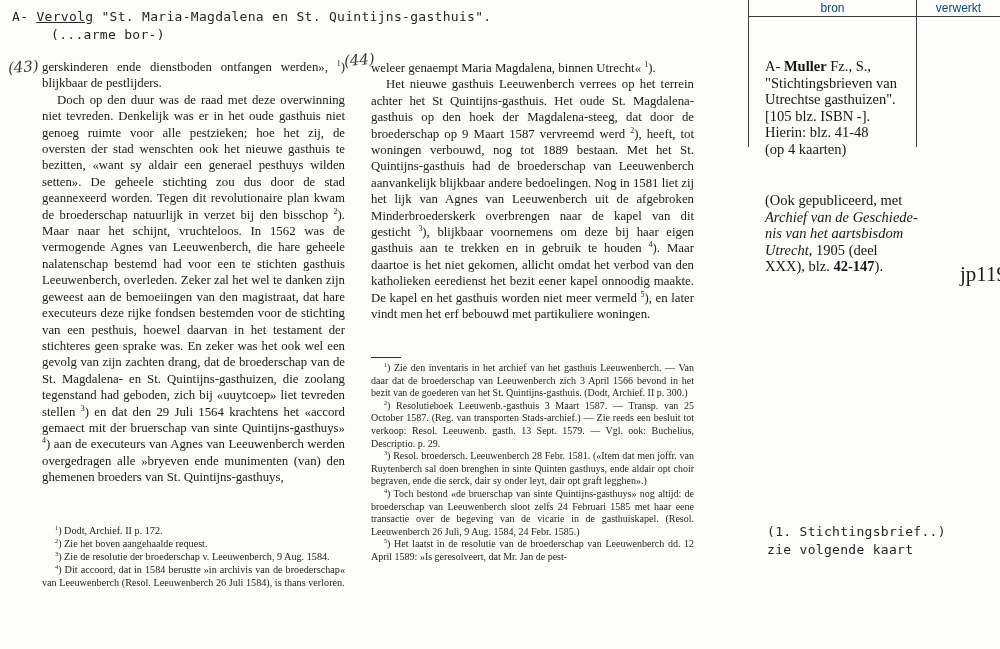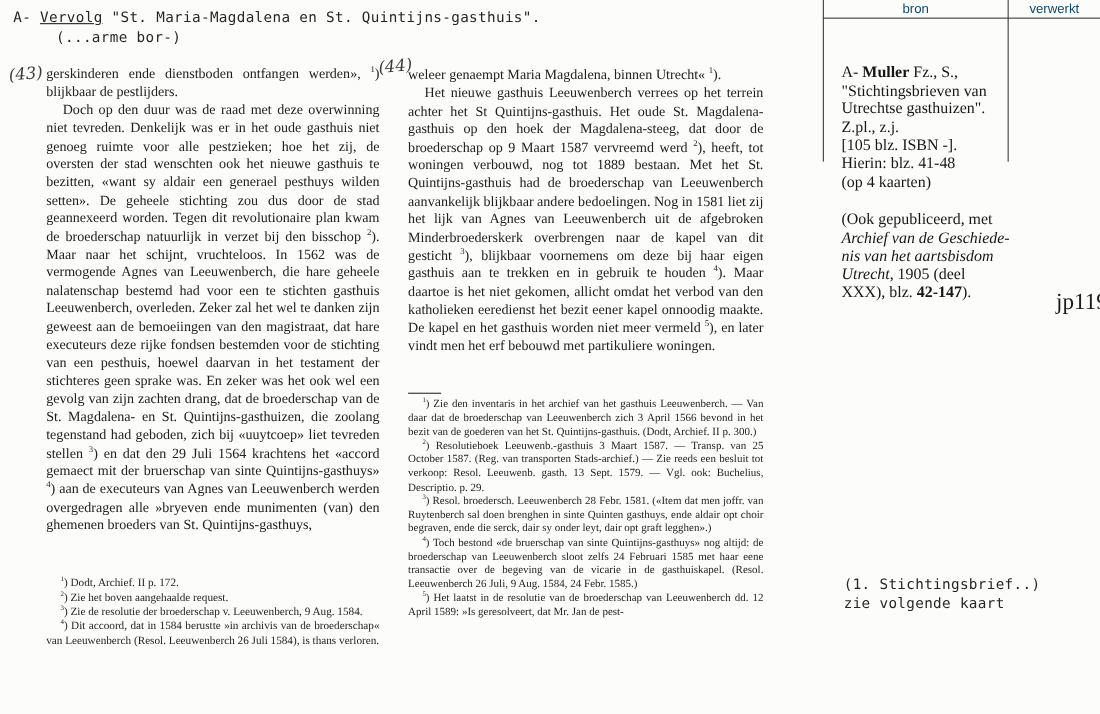--- a/index.html
+++ b/index.html
@@ -100,21 +100,20 @@
 <div class="abs card-line" id="card-border-left"></div>
 <div class="abs card-line" id="card-border-mid"></div>
 <div class="abs card-line" id="card-header-rule"></div>
 <div class="abs card-head" id="bron-header">bron</div>
 <div class="abs card-head" id="verwerkt-header">verwerkt</div>
 
 <div class="abs card-serif" id="src-block">
   <div>A- <b>Muller</b> Fz., S.,</div>
   <div>"Stichtingsbrieven van</div>
   <div>Utrechtse gasthuizen".</div>
-  <div>Z.pl., z.j.</div>
   <div>[105 blz. ISBN -].</div>
   <div>Hierin: blz. 41-48</div>
   <div>(op 4 kaarten)</div>
 </div>
 
 <div class="abs card-serif" id="note-block">
   <div>(Ook gepubliceerd, met</div>
   <div><i>Archief van de Geschiede-</i></div>
   <div><i>nis van het aartsbisdom</i></div>
   <div><i>Utrecht</i>,  1905 (deel</div>

